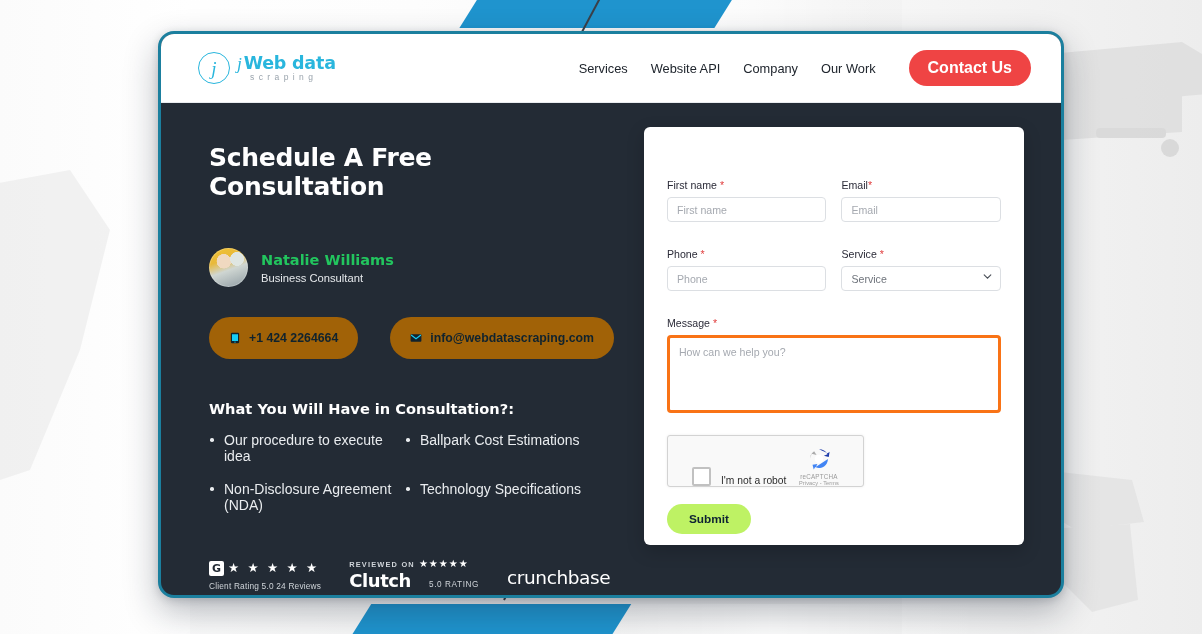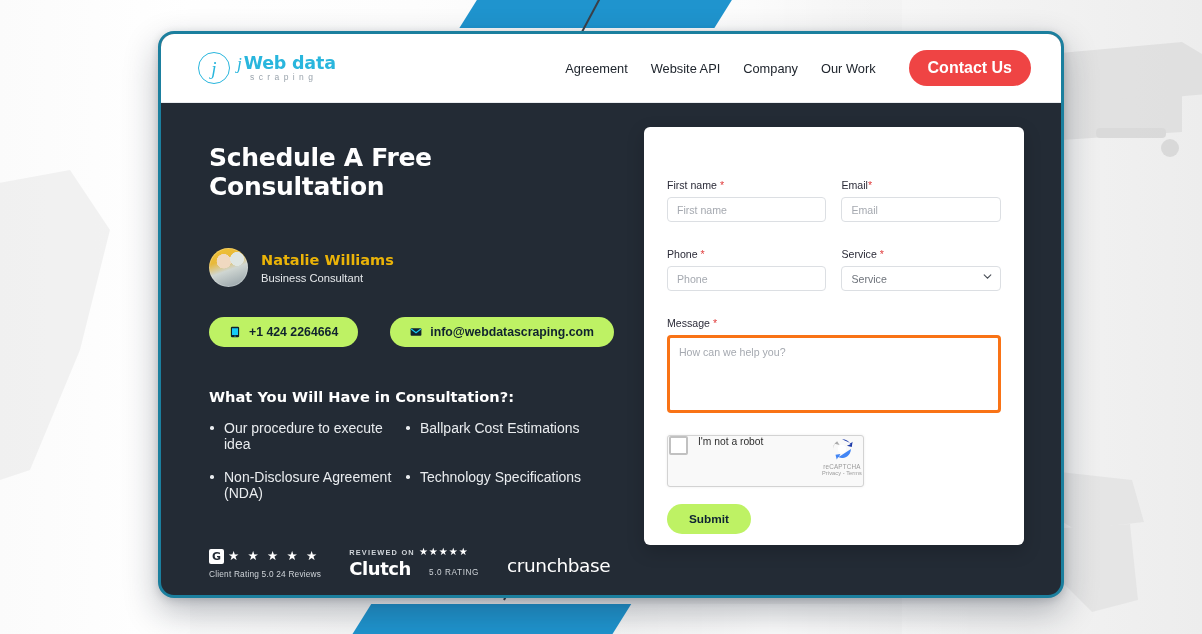--- a/index.html
+++ b/index.html
@@ -122,29 +122,29 @@
 
   .person { display: flex; align-items: center; gap: 13px; margin-top: 47px; }
   .avatar {
     width: 39px; height: 39px; border-radius: 50%; flex: none;
     background:
       radial-gradient(circle at 72% 28%, #dfe6e2 0 17%, rgba(0,0,0,0) 18%),
       radial-gradient(circle at 38% 34%, #f0d9c0 0 20%, rgba(0,0,0,0) 21%),
       linear-gradient(160deg,#f2c230 0%,#e8b93a 32%,#cfd6d2 55%,#8e9ba2 100%);
     box-shadow: inset 0 0 0 1px rgba(255,255,255,.22);
   }
-  .person-name { font-size: 14.5px; font-weight: 700; color: #eab308; line-height:1.25;
+  .person-name { font-size: 14.5px; font-weight: 700; color: #22c55e; line-height:1.25;
                  font-family:"DejaVu Sans",sans-serif;}
   .person-role { font-size: 11.2px; color: #e6e9ec; margin-top: 2px; }
 
   .contact-row { display: flex; gap: 32px; margin-top: 30px; }
   .pill {
-    background: #bef264; border-radius: 22px;
+    background: #a16207; border-radius: 22px;
     display: flex; align-items: center; gap: 8px;
-    padding: 8px 20px; cursor: pointer;
+    padding: 14px 20px; cursor: pointer;
     font-size: 12.3px; font-weight: 600; color: #10232e;
     white-space: nowrap;
   }
   .pill-ico { width: 12px; height: 12px; flex: none; display:block; }
 
   .q-title {
     margin-top: 41px; font-size: 14.6px; font-weight: 700; color: #ffffff;
     font-family: "DejaVu Sans", sans-serif;
   }
   .q-grid {
@@ -217,21 +217,21 @@
     width: 100%; height: 78px; border: 3px solid #f97316; border-radius: 4px;
     padding: 8px 9px; font-size: 10.6px; color: #2b2b38; resize: none;
     font-family: "Liberation Sans", sans-serif; outline: none;
   }
   .f-area::placeholder { color: #a5a9b0; }
 
   
   .captcha {
     margin-top: 18px; width: 197px; height: 52px;
     border: 1px solid #d3d3d3; border-radius: 3px; background: #f9f9f9;
-    display: flex; align-items: flex-start; padding: 0 1px;
+    display: flex; align-items: flex-end; padding: 0 24px;
     box-shadow: 0 0 3px rgba(0,0,0,.07);
   }
   .cap-box {
     width: 19px; height: 19px; background: #ffffff;
     border: 2px solid #c1c1c1; border-radius: 2px; flex: none; cursor: pointer;
   }
   .cap-text { font-size: 10.3px; color: #2e2e2e; margin-left: 10px; }
   .cap-brand { margin-left: auto; text-align: center; }
   .cap-logo { width: 26px; height: 26px; margin: 0 auto; display: block; }
   .cap-name { font-size: 6.3px; color: #9a9a9a; letter-spacing: .2px; margin-top: 1px; }
@@ -291,21 +291,21 @@
       <div class="logo-mark">j</div>
       <div class="logo-text">
         <div class="logo-main">
           <span class="j">j</span><span>Web data</span>
         </div>
         <div class="logo-sub">scraping</div>
       </div>
     </div>
 
     <div class="nav">
-      <div class="nav-item">Agreement</div>
+      <div class="nav-item">Services</div>
       <div class="nav-item">Website API</div>
       <div class="nav-item">Company</div>
       <div class="nav-item">Our Work</div>
       <div class="nav-cta">Contact Us</div>
     </div>
   </div>
 
   <div class="site-body">
 
     <div class="left-col">

